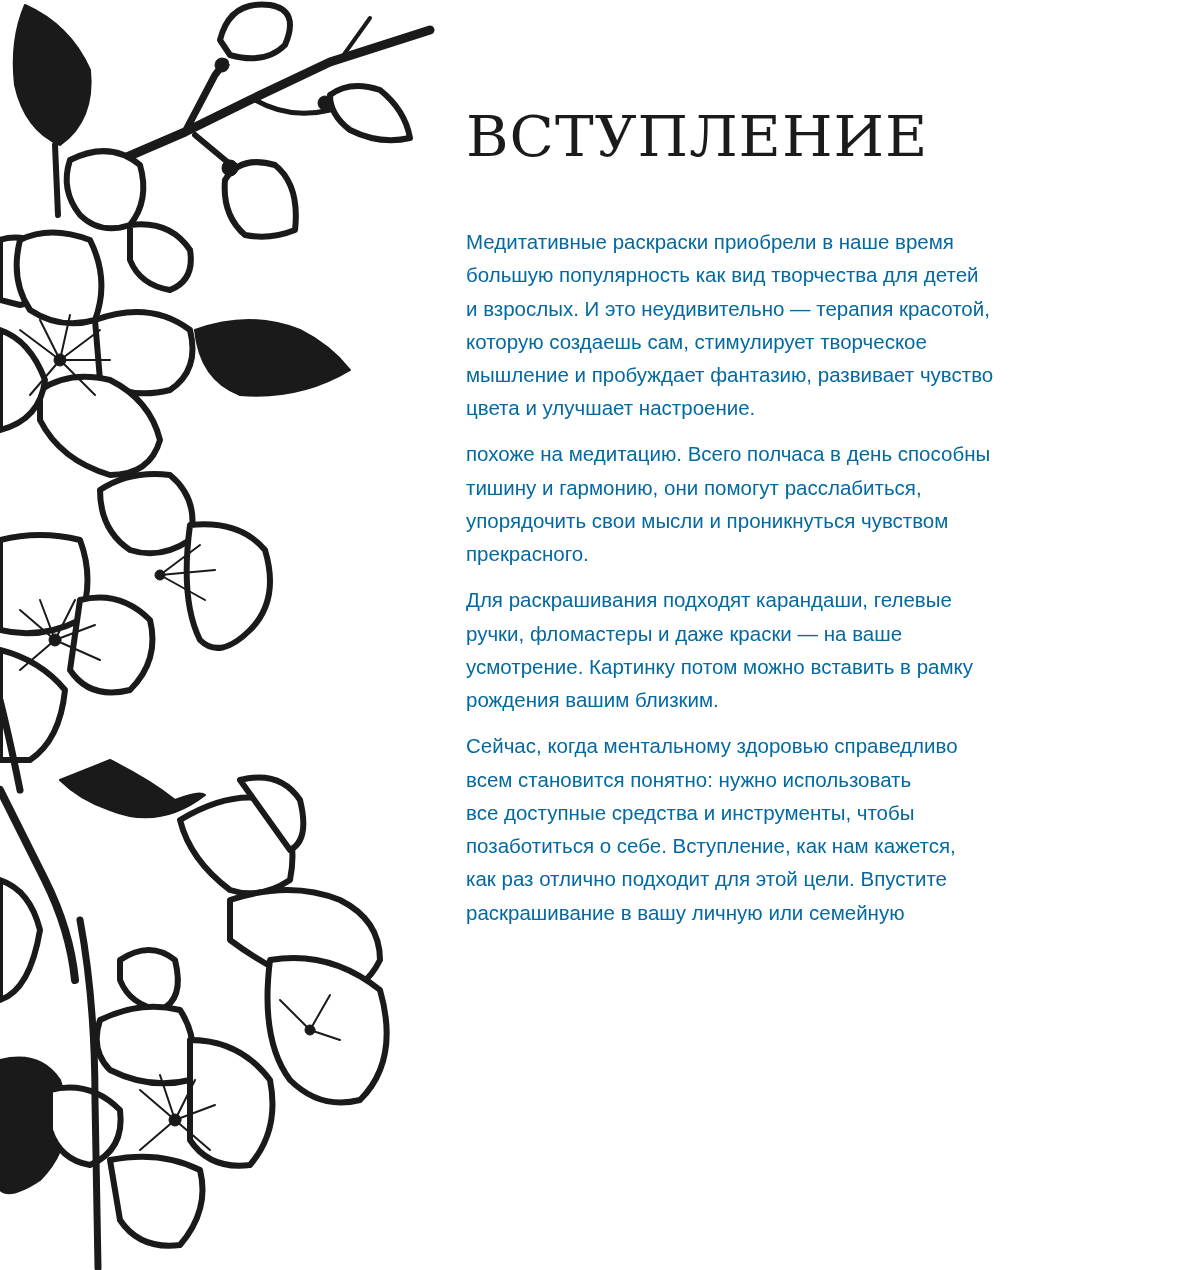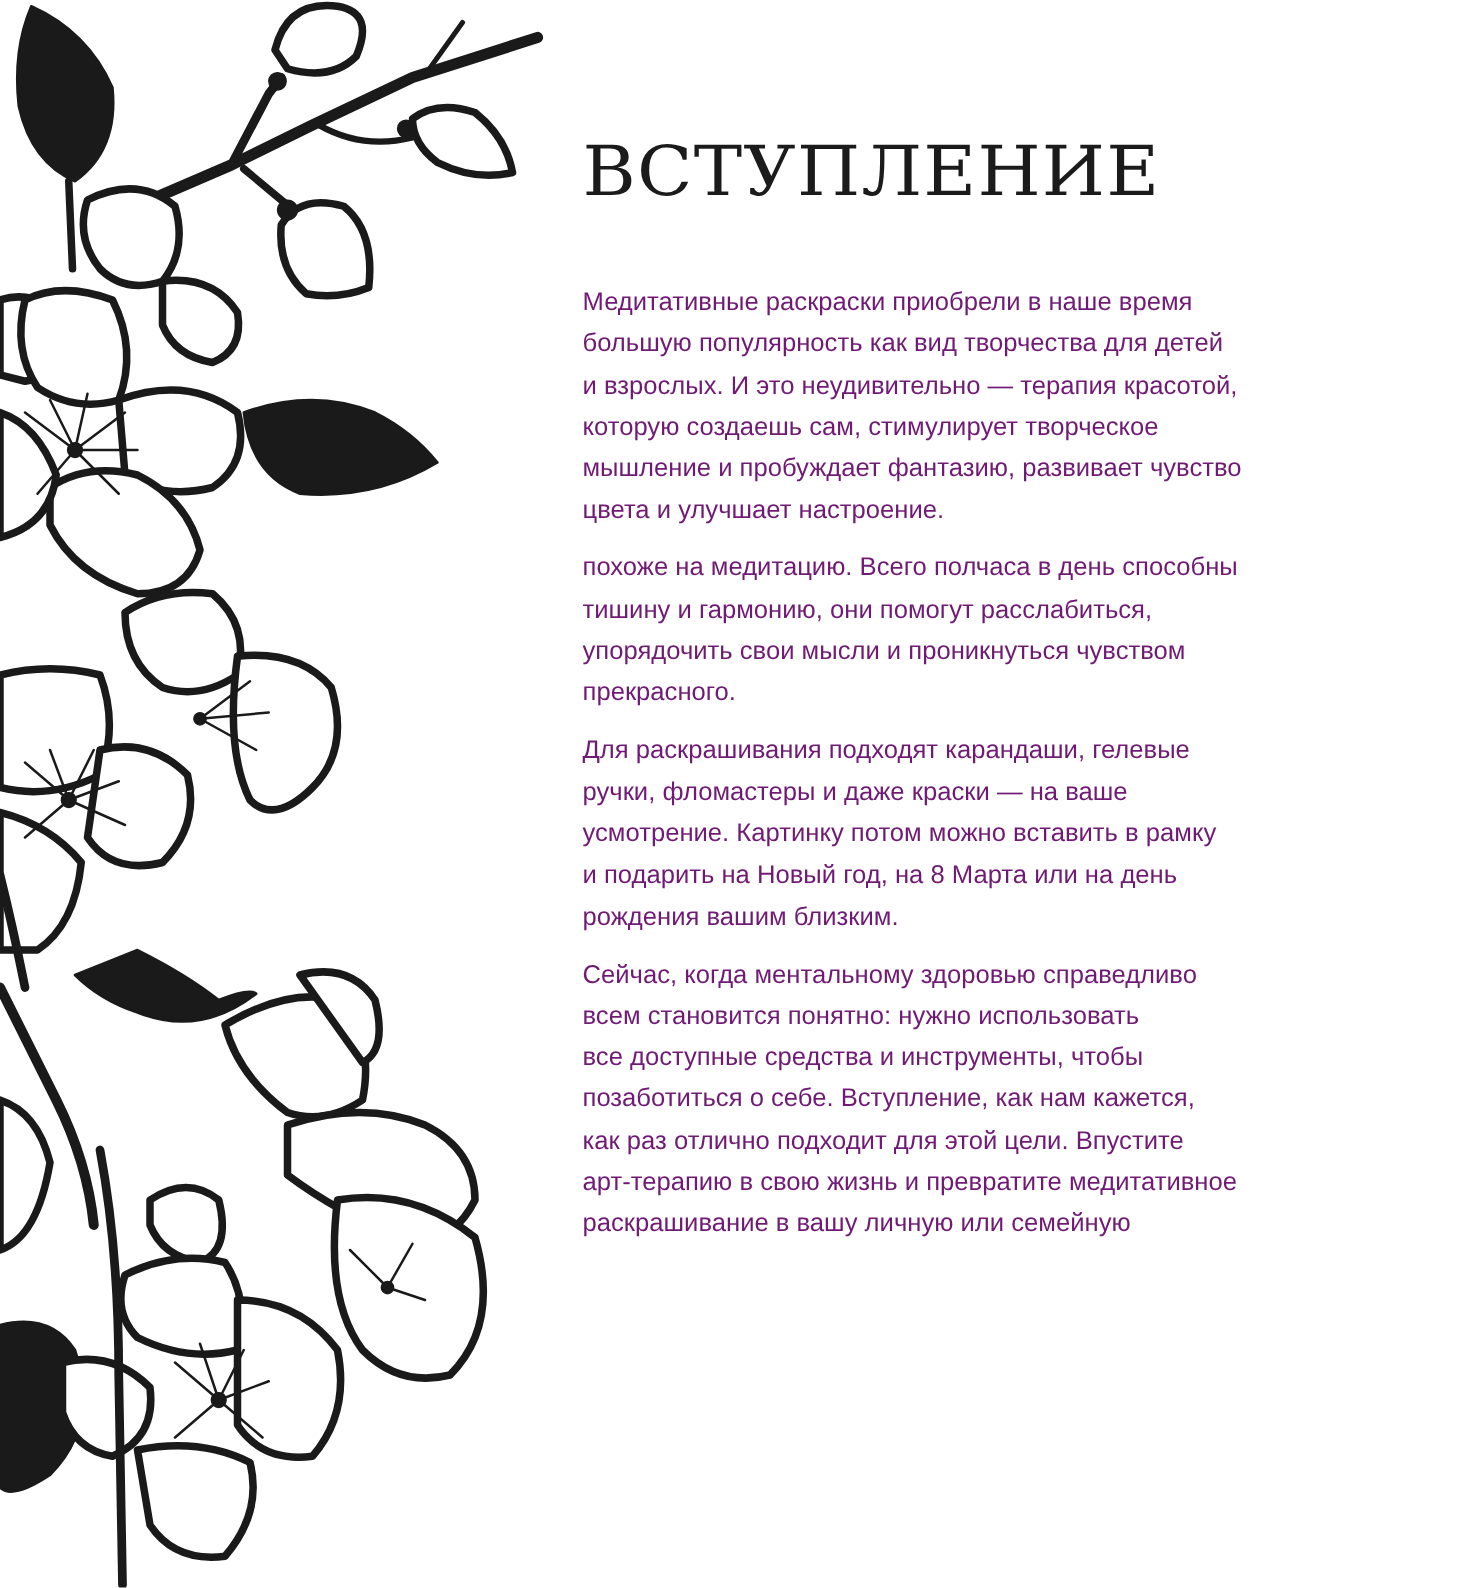--- a/index.html
+++ b/index.html
@@ -11,21 +11,21 @@
     font-family: "DejaVu Serif", serif;
     font-size: 58px; letter-spacing: 1px; color: #1b1b1b;
     font-weight: normal; margin: 0; line-height: 70px;
     text-transform: uppercase;
     transform: scaleY(0.95);
     transform-origin: left top;
   }
   .body-text {
     position: absolute; left: 466px; top: 225px; width: 600px;
     font-family: "Liberation Sans", sans-serif;
-    font-size: 20.5px; line-height: 33.3px; color: #701a75;
+    font-size: 20.5px; line-height: 33.3px; color: #0369a1;
   }
   .para { margin: 0 0 12.7px 0; }
   .line { display: block; white-space: nowrap; }
 </style>
 </head>
 <body>
 
 <div class="illustration">
   <svg viewBox="0 0 440 1270" xmlns="http://www.w3.org/2000/svg">
     <g fill="#1a1a1a" stroke="#1a1a1a" stroke-linecap="round" stroke-linejoin="round">
@@ -116,25 +116,23 @@
   <p class="para">
     <span class="line">похоже на медитацию. Всего полчаса в день способны</span>
     <span class="line">тишину и гармонию, они помогут расслабиться,</span>
     <span class="line">упорядочить свои мысли и проникнуться чувством</span>
     <span class="line">прекрасного.</span>
   </p>
   <p class="para">
     <span class="line">Для раскрашивания подходят карандаши, гелевые</span>
     <span class="line">ручки, фломастеры и даже краски — на ваше</span>
     <span class="line">усмотрение. Картинку потом можно вставить в рамку</span>
-    <span class="line">и подарить на Новый год, на 8 Марта или на день</span>
     <span class="line">рождения вашим близким.</span>
   </p>
   <p class="para">
     <span class="line">Сейчас, когда ментальному здоровью справедливо</span>
     <span class="line">всем становится понятно: нужно использовать</span>
     <span class="line">все доступные средства и инструменты, чтобы</span>
     <span class="line">позаботиться о себе. Вступление, как нам кажется,</span>
     <span class="line">как раз отлично подходит для этой цели. Впустите</span>
-    <span class="line">арт-терапию в свою жизнь и превратите медитативное</span>
     <span class="line">раскрашивание в вашу личную или семейную</span>
   </p>
 </div>
 
 </body></html>

